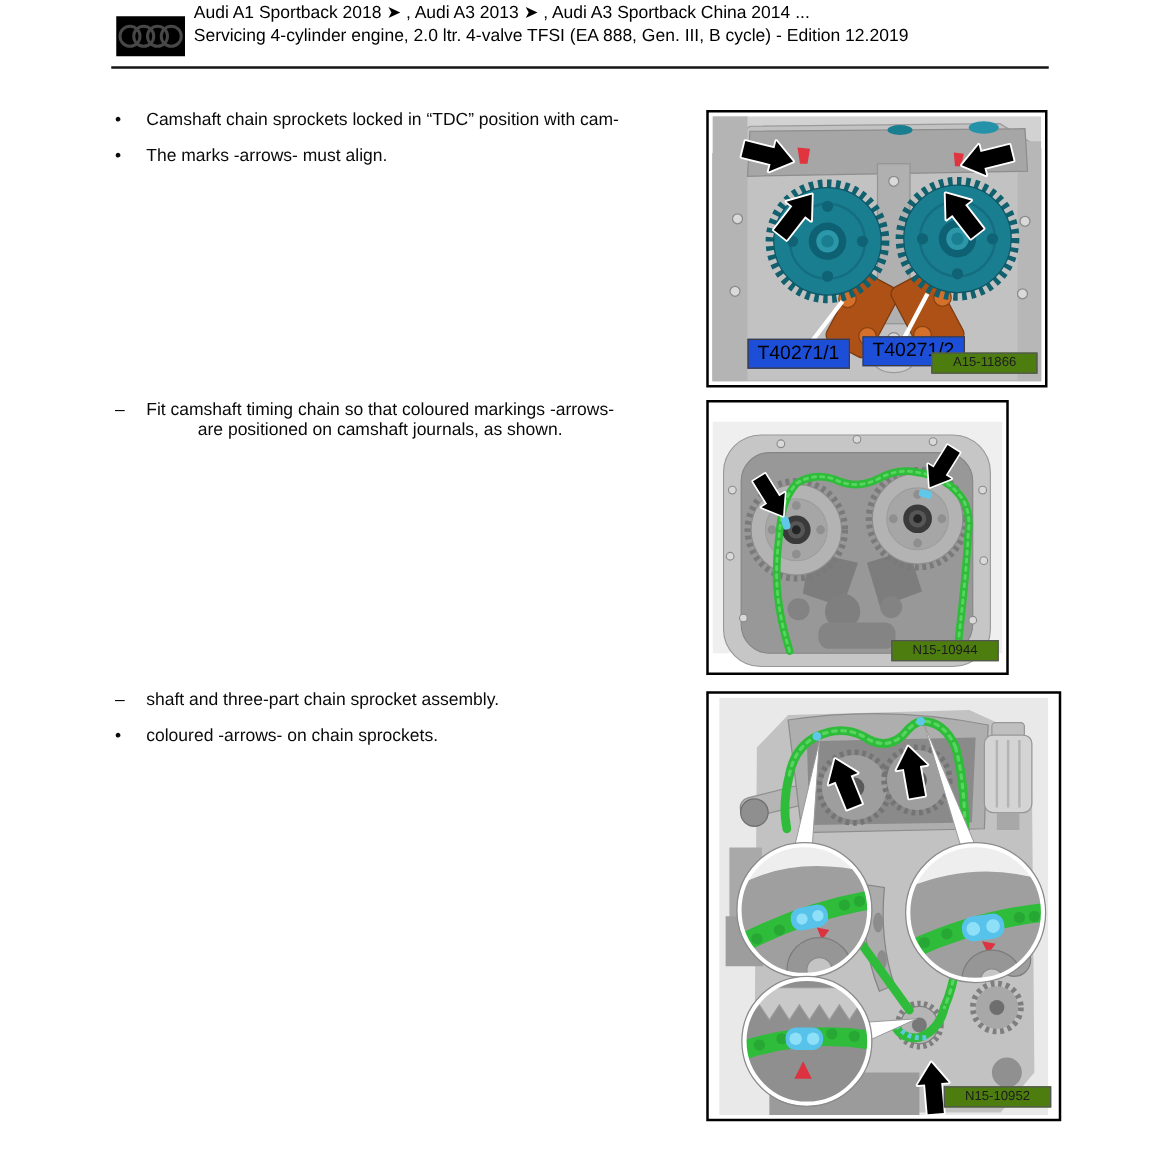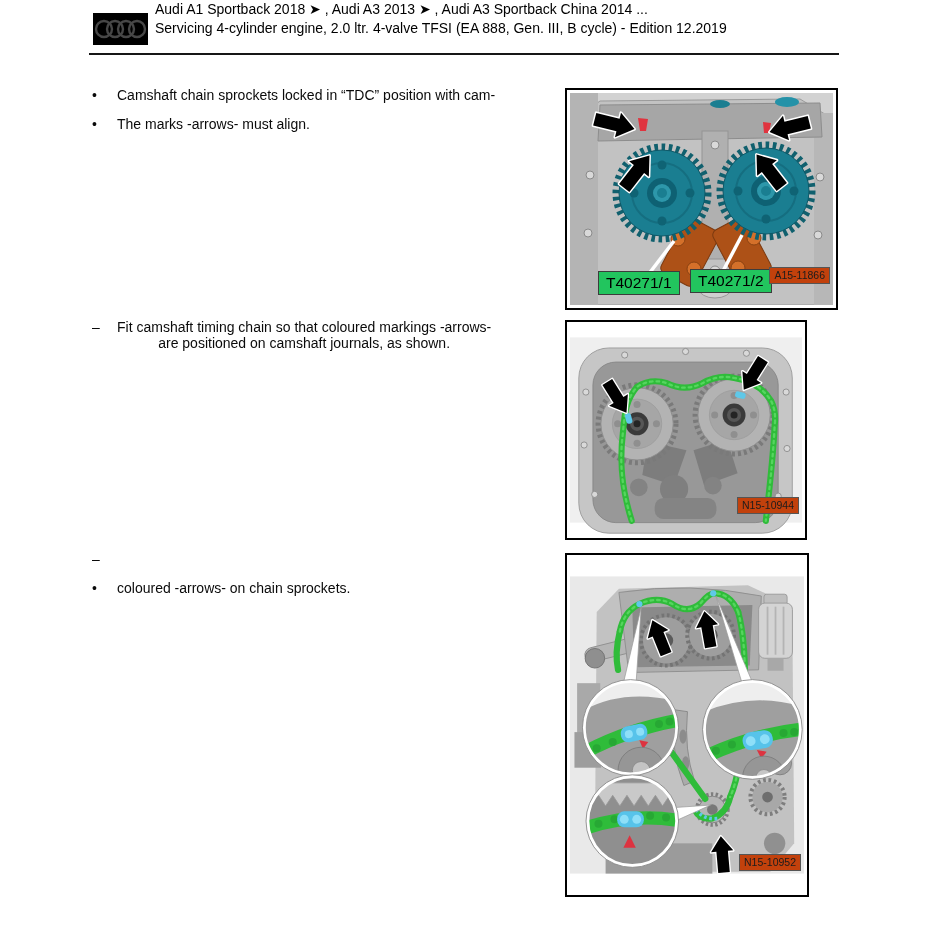--- a/index.html
+++ b/index.html
@@ -13,27 +13,27 @@
   
   .tblock{position:absolute;left:92px;width:458px;font-size:14px;line-height:16px;color:#0a0a0a;}
   .titem{display:flex;margin-bottom:13px;}
   .marker{flex:0 0 25px;width:25px;}
   .line{display:block;text-align:center;}
   
   .fig{position:absolute;background:#fff;border:2px solid #000;padding:3px;box-sizing:border-box;}
   .fig svg{display:block;width:100%;height:100%;}
   .fig1{left:565px;top:88px;width:273px;height:222px;}
   .fig2{left:565px;top:320px;width:242px;height:220px;}
-  .fig3{left:565px;top:553px;width:244px;height:344px;}
-  .tool-label{position:absolute;background:#22c55e;border:1px solid #3c3c3c;font-size:15.5px;
+  .fig3{left:565px;top:553px;width:284px;height:344px;}
+  .tool-label{position:absolute;background:#1d4ed8;border:1px solid #3c3c3c;font-size:15.5px;
               padding:1px 7px 2px 7px;color:#000;line-height:19px;}
   .tl1{left:31px;top:181px;}
   .tl2{left:123px;top:179px;}
-  .refbox{position:absolute;right:6px;bottom:24px;background:#c2410c;border:1px solid #555;
-          font-size:10.5px;padding:1px 4px;color:#1c1c1c;line-height:13px;}
+  .refbox{position:absolute;right:6px;bottom:9px;background:#4d7c0f;border:1px solid #555;
+          font-size:10.5px;padding:1px 16px;color:#1c1c1c;line-height:13px;}
   .arrow{fill:#000;stroke:#fff;stroke-width:3;stroke-linejoin:round;paint-order:stroke;}
   .chain{fill:none;stroke:#2fbc3a;stroke-width:7;stroke-linecap:round;}
   .chaintex{fill:none;stroke:#56d55f;stroke-width:2.6;stroke-linecap:round;stroke-dasharray:3 4.5;}
   .bolt{fill:#d9d9d9;stroke:#8a8a8a;stroke-width:1;}
   .leader{stroke:#fff;stroke-width:3.5;}
 </style>
 </head>
 <body>
 
 <div class="page">
@@ -74,20 +74,21 @@
         <span class="line">Fit camshaft timing chain so that coloured markings -arrows-</span>
         <span class="line">are positioned on camshaft journals, as shown.</span>
       </span>
     </div>
   </div>
 
   <div class="tblock" style="top:551px;">
     <div class="titem">
       <span class="marker">–</span>
       <span>
+        <span class="line">shaft and three-part chain sprocket assembly.</span>
       </span>
     </div>
     <div class="titem">
       <span class="marker">•</span>
       <span>
         <span class="line">coloured -arrows- on chain sprockets.</span>
       </span>
     </div>
   </div>
 

